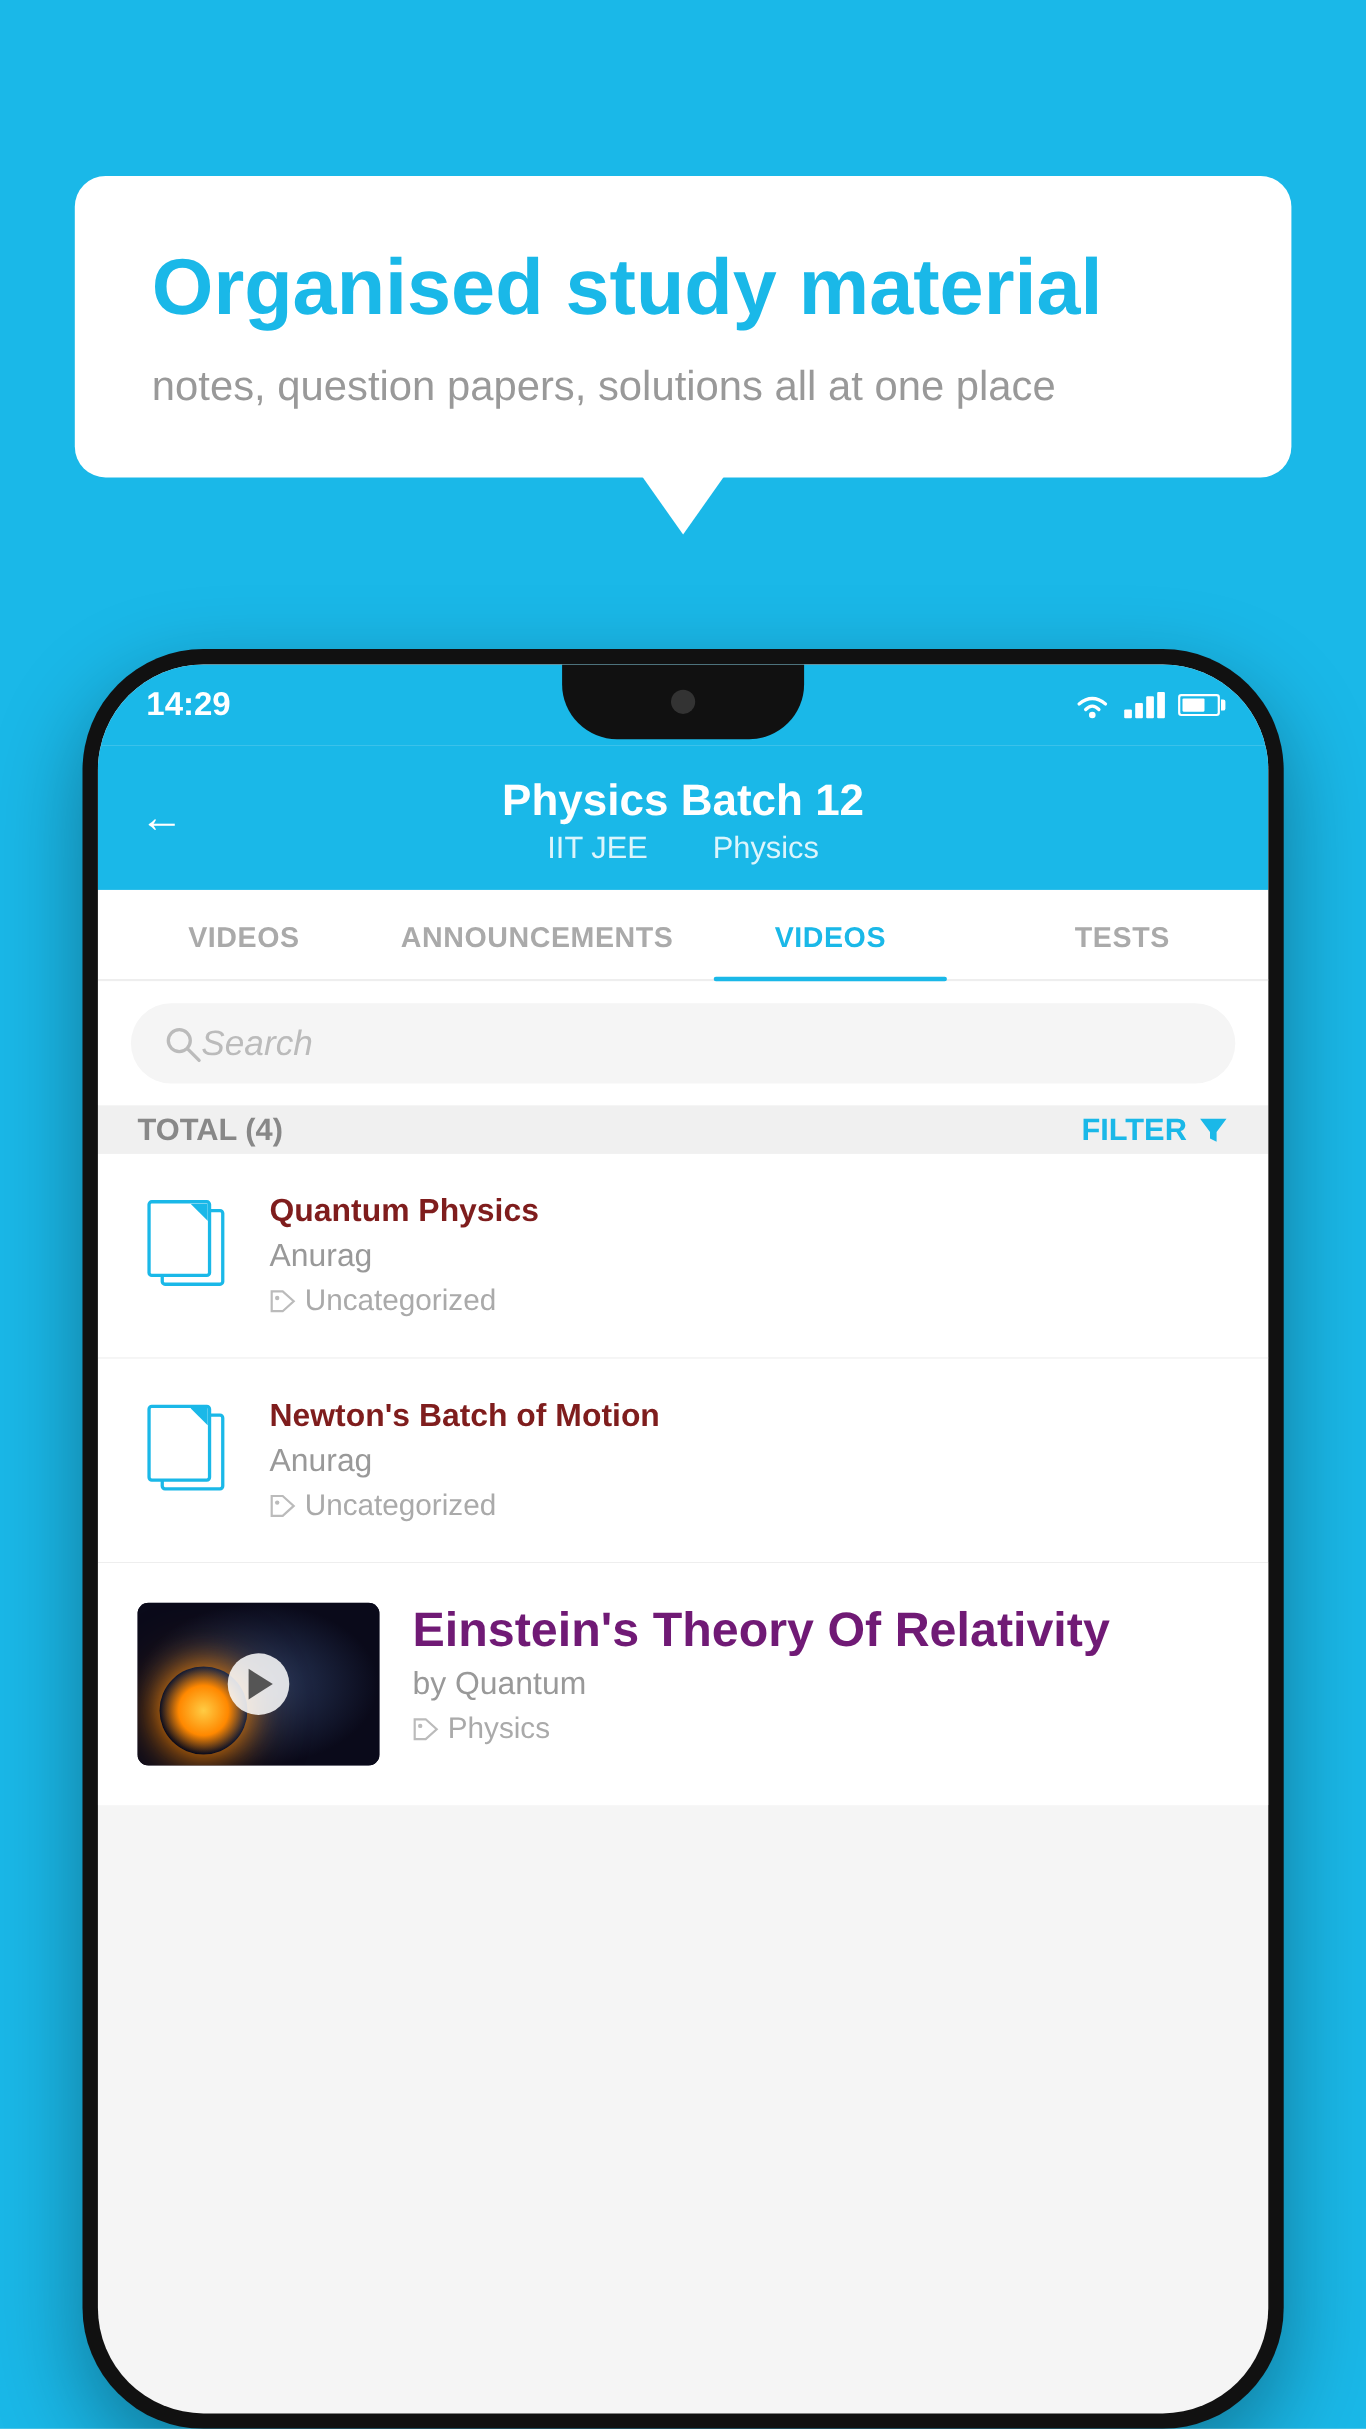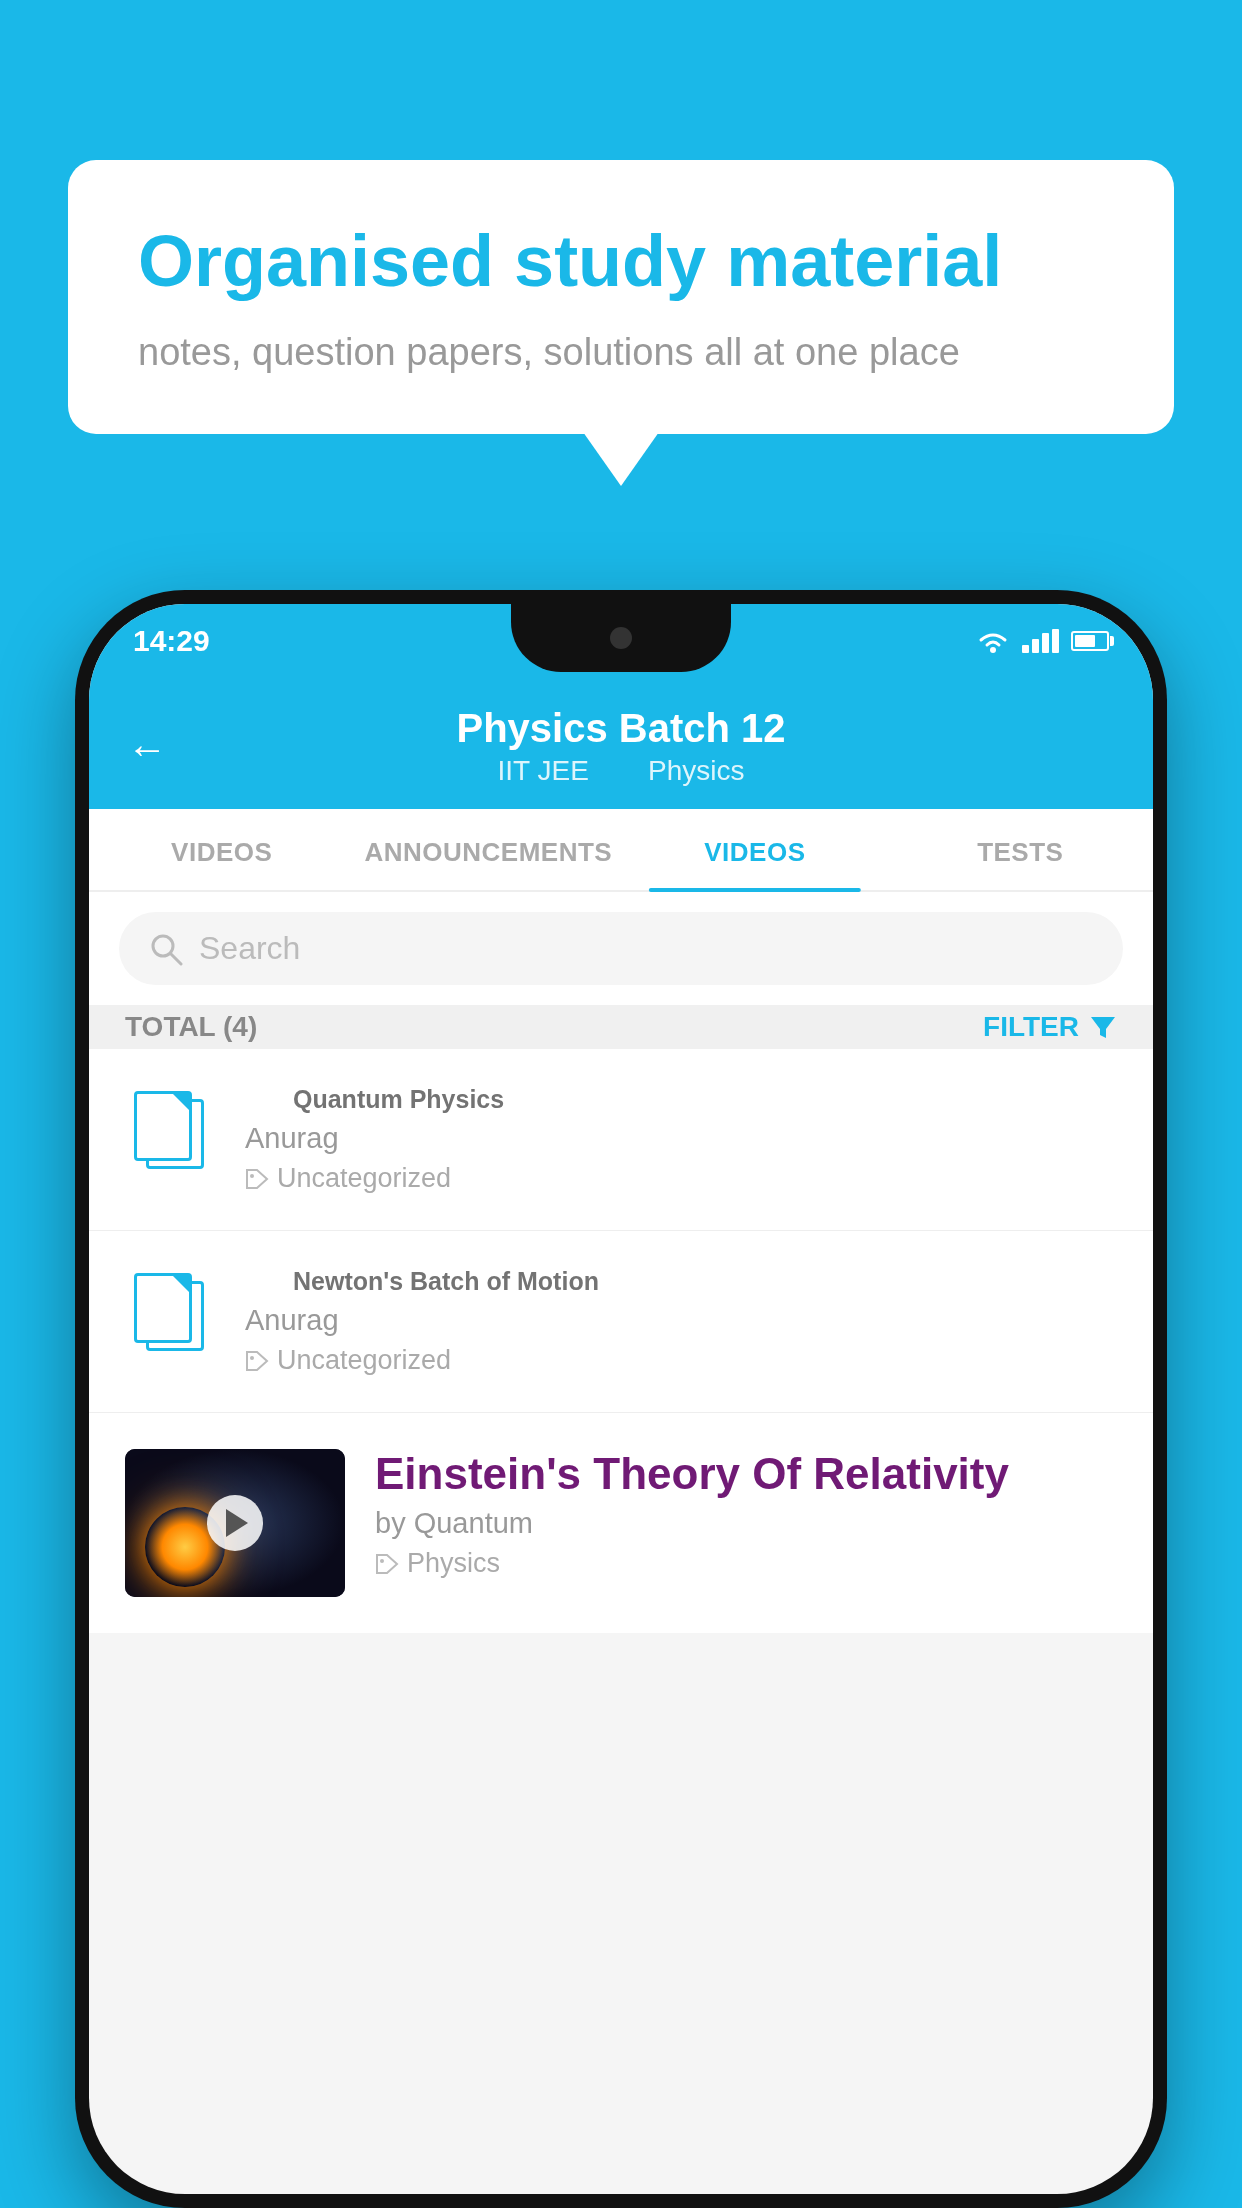--- a/index.html
+++ b/index.html
@@ -243,21 +243,21 @@
       background: white;
       padding: 20px 30px;
     }
 
     .search-bar {
       background: #f5f5f5;
       border-radius: 40px;
       display: flex;
       align-items: center;
       padding: 18px 30px;
-      gap: 16px;
+      font-style: italic;
     }
 
     .search-placeholder {
       color: #bbb;
       font-size: 32px;
     }
 
     
     .total-filter-bar {
       background: #f0f0f0;
@@ -342,25 +342,24 @@
       height: 16px;
       background: #1ab8e8;
       clip-path: polygon(0 0, 100% 100%, 100% 0);
     }
 
     .item-content {
       flex: 1;
     }
 
     .item-title {
-      font-size: 25px;
+      font-size: 29px;
       font-weight: 700;
-      color: #737373;
+      color: #7f1d1d;
       margin-bottom: 8px;
-      margin-left: 48px;
     }
 
     .item-author {
       font-size: 29px;
       color: #999;
       margin-bottom: 8px;
     }
 
     .item-tag {
       display: flex;

